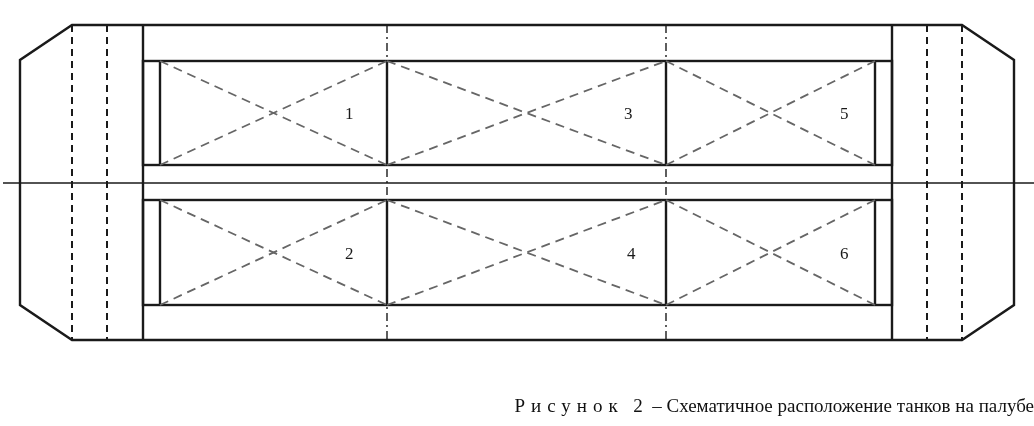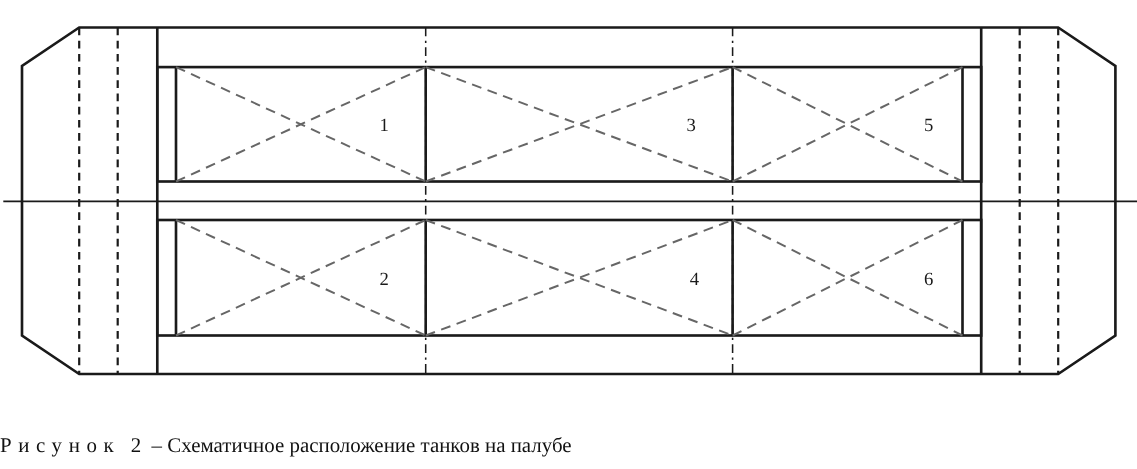--- a/index.html
+++ b/index.html
@@ -6,21 +6,21 @@
   body { width: 1034px; height: 426px; position: relative; overflow: hidden; }
   #diagram { position: absolute; left: 0; top: 0; }
   .solid { stroke: #1a1a1a; stroke-width: 2.4; fill: none; }
   .thin { stroke: #1a1a1a; stroke-width: 1.6; fill: none; }
   .dash-v { stroke: #1a1a1a; stroke-width: 2; stroke-dasharray: 7 5; fill: none; }
   .dash-x { stroke: #666666; stroke-width: 1.8; stroke-dasharray: 9 6; fill: none; }
   .dash-div { stroke: #1a1a1a; stroke-width: 1.4; stroke-dasharray: 8 4 2 4; fill: none; }
   .tank-num { font-family: "Liberation Serif", "DejaVu Serif", serif; font-size: 17px; fill: #1a1a1a; }
   #caption {
     position: absolute; left: 0; width: 1034px; top: 395px;
-    text-align: left;
+    text-align: right;
     font-family: "Liberation Serif", "DejaVu Serif", serif;
     font-size: 19px; color: #111111;
   }
   #caption .spaced { letter-spacing: 6px; }
 </style>
 </head>
 <body>
 
 <svg id="diagram" width="1034" height="380" viewBox="0 0 1034 380" xmlns="http://www.w3.org/2000/svg">
 

